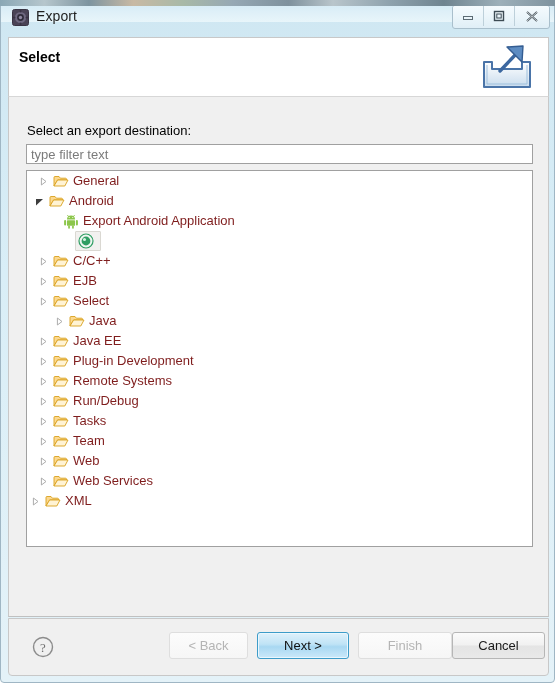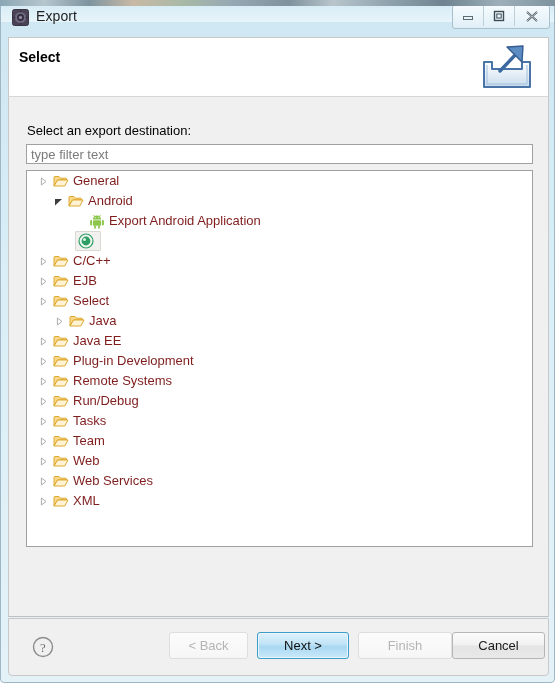--- a/index.html
+++ b/index.html
@@ -327,37 +327,37 @@
             <span class="lbl-wrap">
               <span class="icon-slot">
                 <svg width="16" height="14" viewBox="0 0 16 14">
                   <path d="M1 3.5 A1 1 0 0 1 2 2.5 L6 2.5 L7.4 4.2 L12.5 4.2 A1 1 0 0 1 13.5 5.2 L13.5 6 L4.6 6 L1 12 Z" fill="#fcd88f" stroke="#d9a11e" stroke-width="0.9" stroke-linejoin="round"></path>
                   <path d="M4.6 6 L15 6 L11.8 12 L1 12 Z" fill="#fff3d4" stroke="#d9a11e" stroke-width="0.9" stroke-linejoin="round"></path>
                 </svg>
               </span>
               <span class="lbl">General</span>
             </span>
           </div>
-          <div class="tree-row" style="padding-left: 23px;">
+          <div class="tree-row" style="padding-left: 4px;">
             <span class="twisty">
               <svg width="9" height="9" viewBox="0 0 9 9">
                 <path d="M1 2 L8 2 L1 8.6 Z" fill="#3d3d3d"></path>
               </svg>
             </span>
             <span class="lbl-wrap">
               <span class="icon-slot">
                 <svg width="16" height="14" viewBox="0 0 16 14">
                   <path d="M1 3.5 A1 1 0 0 1 2 2.5 L6 2.5 L7.4 4.2 L12.5 4.2 A1 1 0 0 1 13.5 5.2 L13.5 6 L4.6 6 L1 12 Z" fill="#fcd88f" stroke="#d9a11e" stroke-width="0.9" stroke-linejoin="round"></path>
                   <path d="M4.6 6 L15 6 L11.8 12 L1 12 Z" fill="#fff3d4" stroke="#d9a11e" stroke-width="0.9" stroke-linejoin="round"></path>
                 </svg>
               </span>
               <span class="lbl">Android</span>
             </span>
           </div>
-          <div class="tree-row" style="padding-left: 44px;">
+          <div class="tree-row" style="padding-left: 18px;">
             <span class="twisty"></span>
             <span class="lbl-wrap">
               <span class="icon-slot">
                 <svg width="16" height="16" viewBox="0 0 16 16">
                   <path d="M4 6.4 A4 4 0 0 1 12 6.4 Z" fill="#8cc64b"></path>
                   <circle cx="6.2" cy="4.5" r="0.55" fill="#ffffff"></circle>
                   <circle cx="9.8" cy="4.5" r="0.55" fill="#ffffff"></circle>
                   <path d="M4.6 2.3 L5.6 3.6 M11.4 2.3 L10.4 3.6" stroke="#8cc64b" stroke-width="0.9" stroke-linecap="round"></path>
                   <rect x="4" y="7.2" width="8" height="5.6" rx="0.6" fill="#8cc64b"></rect>
                   <rect x="1.1" y="7.1" width="2" height="5.4" rx="1" fill="#8cc64b"></rect>
@@ -566,21 +566,21 @@
             <span class="lbl-wrap">
               <span class="icon-slot">
                 <svg width="16" height="14" viewBox="0 0 16 14">
                   <path d="M1 3.5 A1 1 0 0 1 2 2.5 L6 2.5 L7.4 4.2 L12.5 4.2 A1 1 0 0 1 13.5 5.2 L13.5 6 L4.6 6 L1 12 Z" fill="#fcd88f" stroke="#d9a11e" stroke-width="0.9" stroke-linejoin="round"></path>
                   <path d="M4.6 6 L15 6 L11.8 12 L1 12 Z" fill="#fff3d4" stroke="#d9a11e" stroke-width="0.9" stroke-linejoin="round"></path>
                 </svg>
               </span>
               <span class="lbl">Web Services</span>
             </span>
           </div>
-          <div class="tree-row" style="padding-left: 8px;">
+          <div class="tree-row" style="">
             <span class="twisty">
               <svg width="9" height="9" viewBox="0 0 9 9">
                 <path d="M2.4 1 L7 4.5 L2.4 8 Z" fill="none" stroke="#adadad" stroke-width="1"></path>
               </svg>
             </span>
             <span class="lbl-wrap">
               <span class="icon-slot">
                 <svg width="16" height="14" viewBox="0 0 16 14">
                   <path d="M1 3.5 A1 1 0 0 1 2 2.5 L6 2.5 L7.4 4.2 L12.5 4.2 A1 1 0 0 1 13.5 5.2 L13.5 6 L4.6 6 L1 12 Z" fill="#fcd88f" stroke="#d9a11e" stroke-width="0.9" stroke-linejoin="round"></path>
                   <path d="M4.6 6 L15 6 L11.8 12 L1 12 Z" fill="#fff3d4" stroke="#d9a11e" stroke-width="0.9" stroke-linejoin="round"></path>

